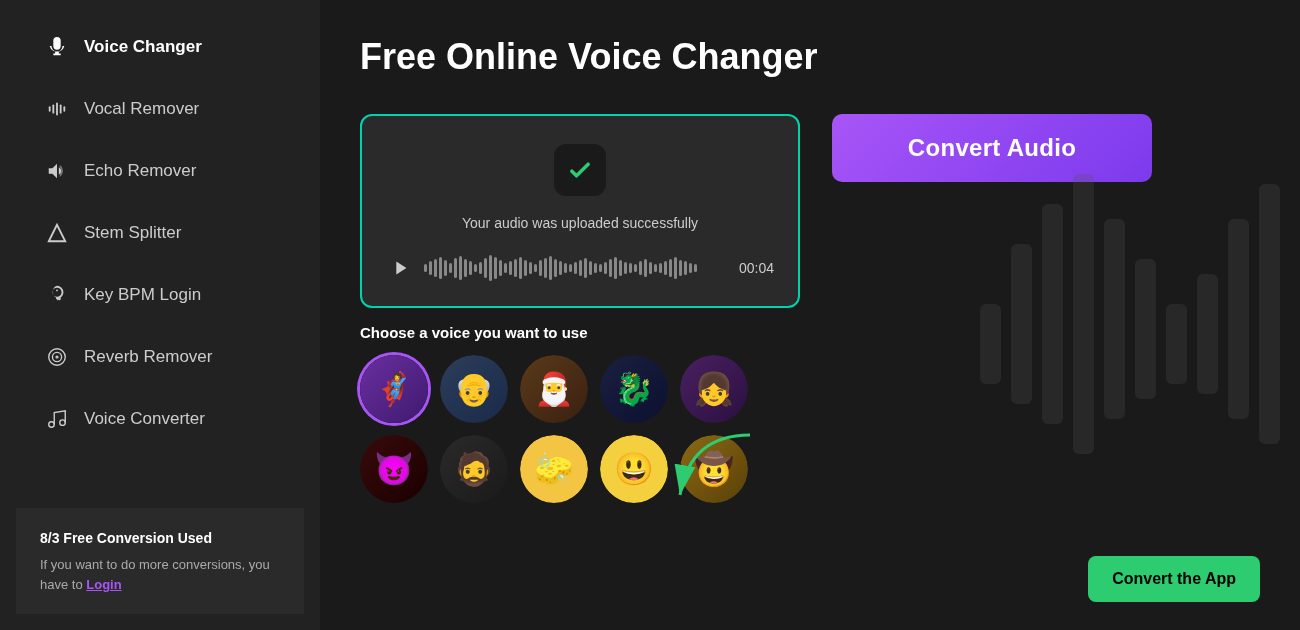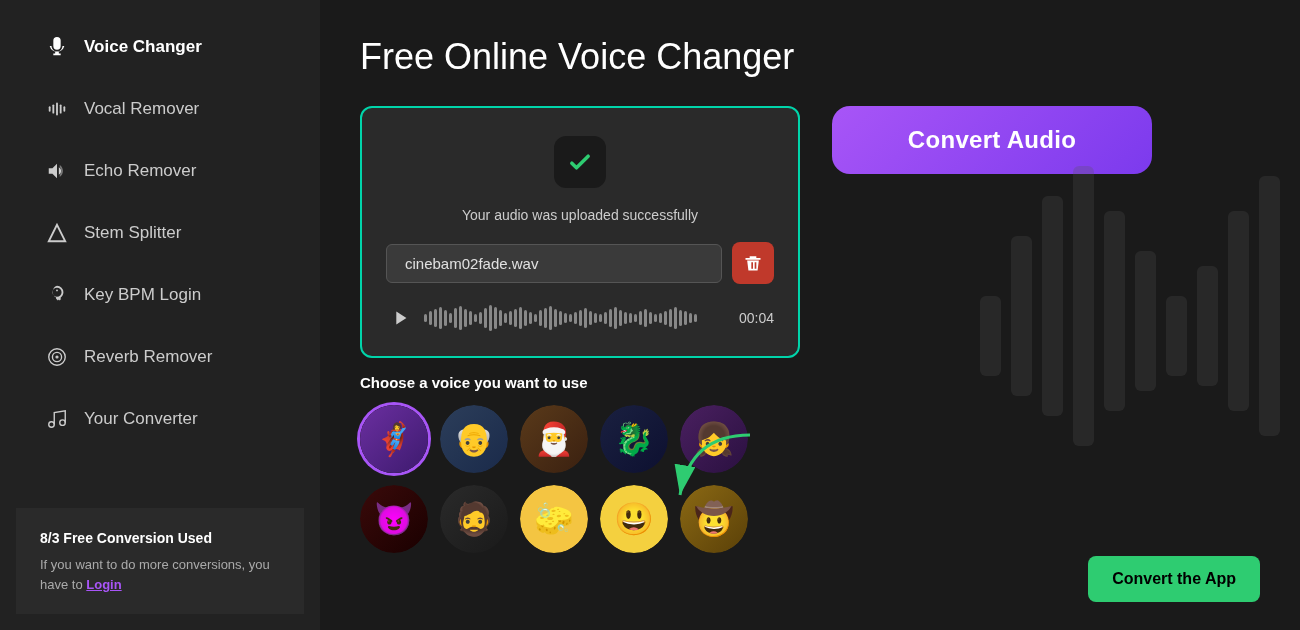--- a/index.html
+++ b/index.html
@@ -74,23 +74,23 @@
     .main {
       flex: 1;
       padding: 36px 40px 28px 40px;
       display: flex;
       flex-direction: column;
       position: relative;
     }
 
     .page-title {
       font-size: 36px;
-      font-weight: 400;
+      font-weight: 700;
       color: #fff;
-      margin-bottom: 28px;
+      margin-bottom: 36px;
     }
 
     .content-row {
       display: flex;
       gap: 32px;
       flex: 1;
     }
 
     
     .upload-box {
@@ -233,21 +233,21 @@
       flex-direction: column;
       align-items: flex-start;
       justify-content: flex-start;
       padding-top: 0;
       position: relative;
     }
 
     .convert-btn {
       background: linear-gradient(135deg, #a855f7, #7c3aed);
       border: none;
-      border-radius: 18px;
+      border-radius: 10px;
       padding: 20px 48px;
       font-size: 24px;
       font-weight: 700;
       color: #fff;
       cursor: pointer;
       width: 100%;
       max-width: 320px;
       text-align: center;
       letter-spacing: 0.3px;
     }
@@ -353,21 +353,21 @@
     <span>Reverb Remover</span>
   </div>
   <div class="sidebar-item">
     <span class="sidebar-icon">
       <svg viewBox="0 0 24 24" fill="none" stroke="#ccc" stroke-width="1.5" width="22" height="22">
         <path d="M9 18V5l12-2v13"></path>
         <circle cx="6" cy="18" r="3"></circle>
         <circle cx="18" cy="16" r="3"></circle>
       </svg>
     </span>
-    <span>Your Converter</span>
+    <span>Voice Converter</span>
   </div>
 
   <div class="sidebar-bottom">
     <div class="title">8/3 Free Conversion Used</div>
     <span>If you want to do more conversions, you have to</span>
     <span> </span>
     <span class="login-link">Login</span>
   </div>
 </div>
 
@@ -379,28 +379,20 @@
     <div style="display:flex; flex-direction:column; gap:16px;">
 
       <div class="upload-box">
         <div class="check-circle">
           <svg viewBox="0 0 24 24" fill="none">
             <path d="M5 13l4 4L19 7" stroke="#2ecc71" stroke-width="3" stroke-linecap="round" stroke-linejoin="round"></path>
           </svg>
         </div>
         <div class="upload-text">
           <div>Your audio was uploaded successfully</div>
-        </div>
-        <div class="file-row">
-          <div class="file-name">cinebam02fade.wav</div>
-          <div class="delete-btn">
-            <svg viewBox="0 0 24 24" fill="white" width="20" height="20">
-              <path d="M3 6h18v2H3V6zm2 3h14l-1.5 12h-11L5 9zm5 2v8h2v-8h-2zm4 0v8h2v-8h-2zM8 4h8v2H8V4z"></path>
-            </svg>
-          </div>
         </div>
         <div class="audio-player">
           <div class="play-btn">
             <svg viewBox="0 0 24 24" fill="#ccc" width="22" height="22">
               <path d="M8 5v14l11-7z"></path>
             </svg>
           </div>
           <div class="waveform">
 
             <div class="waveform-bar" style="height:8px"></div>

